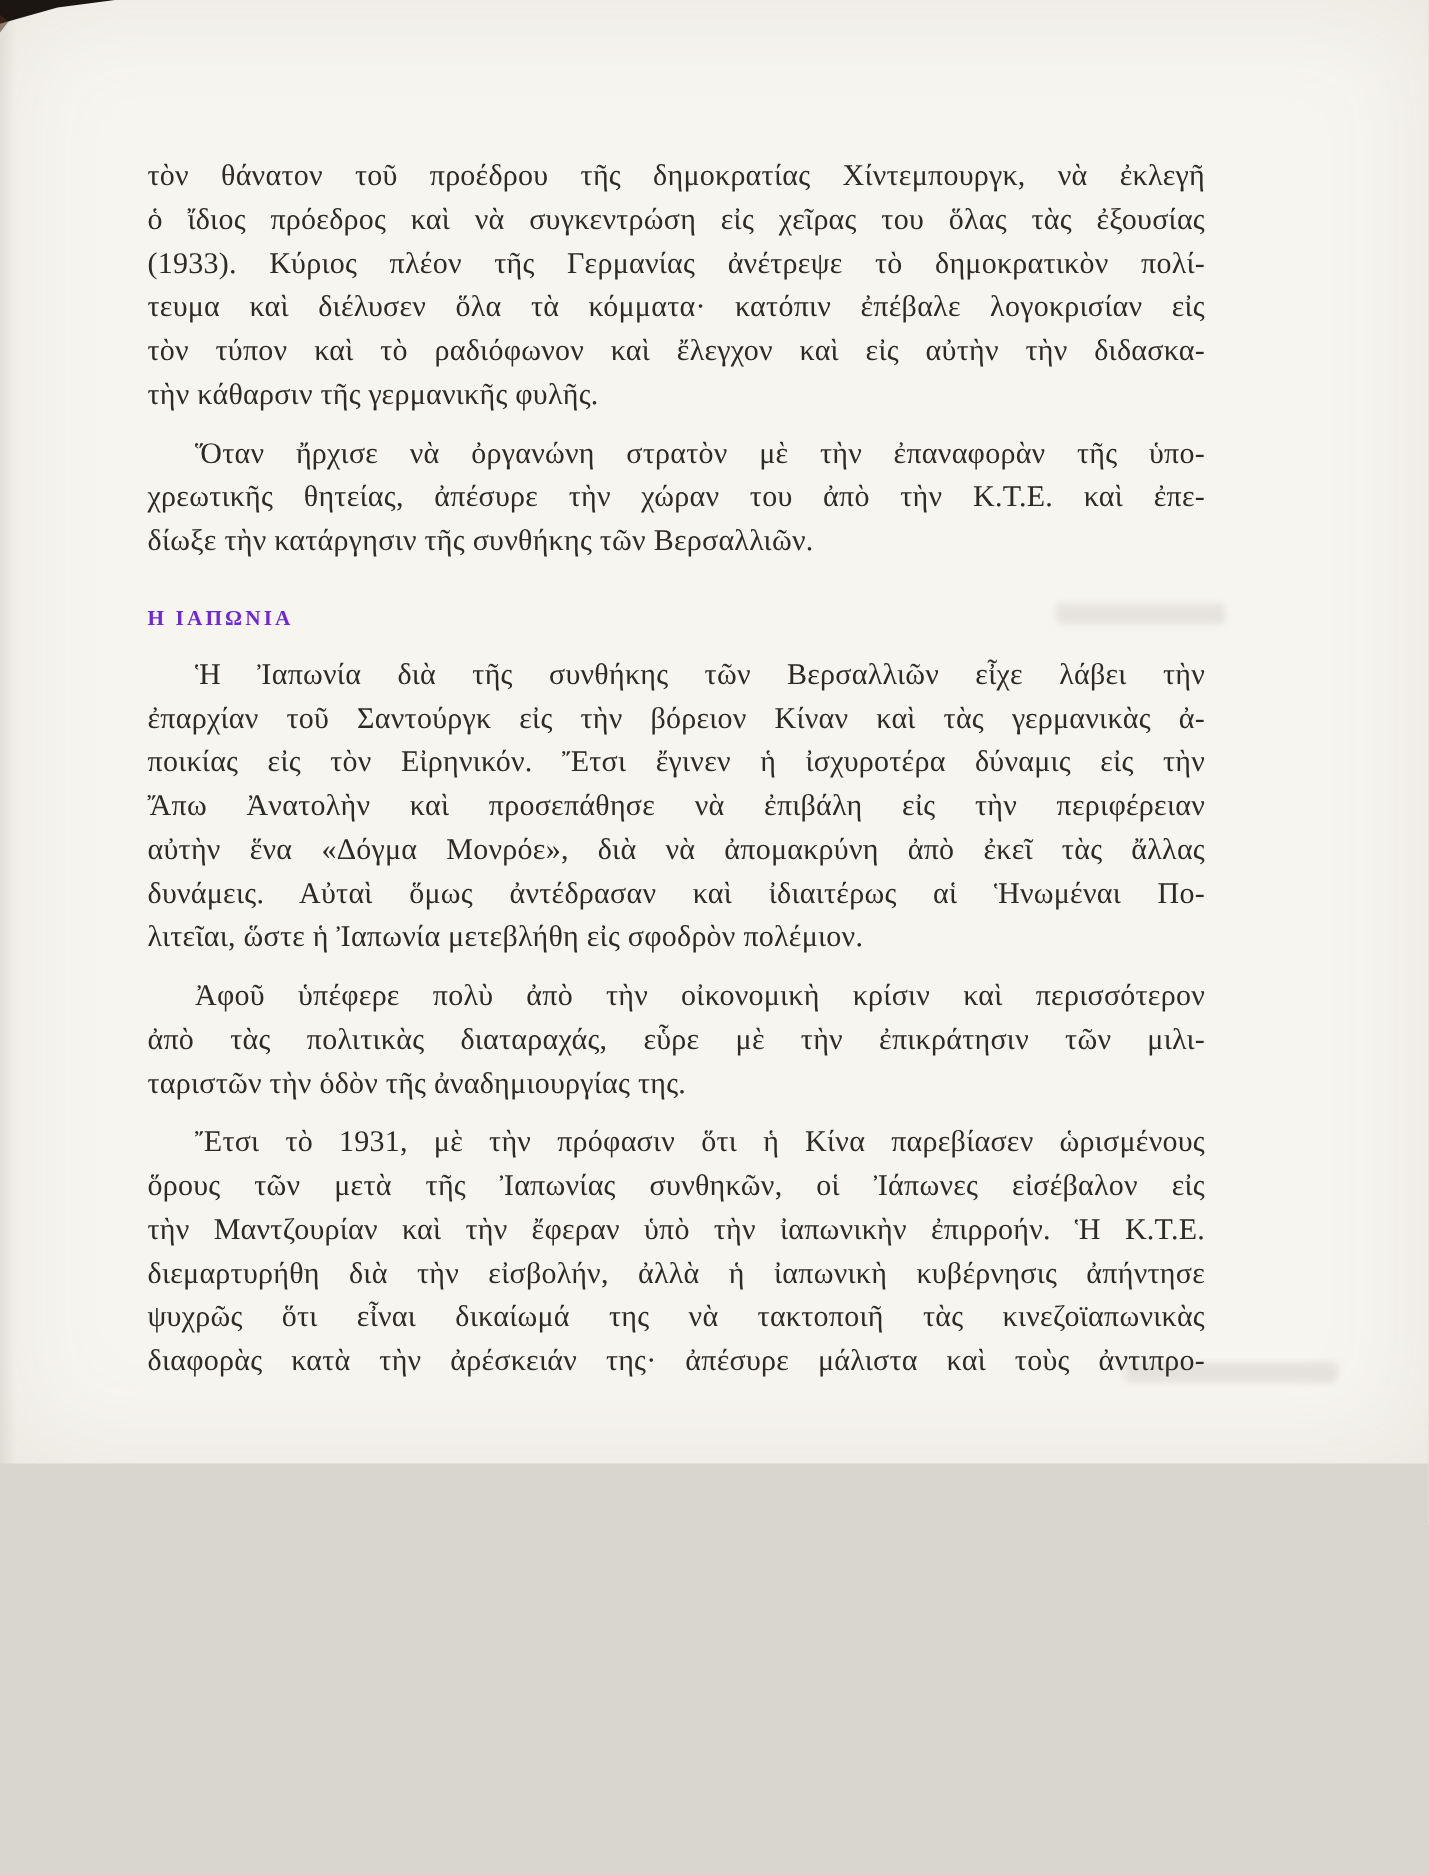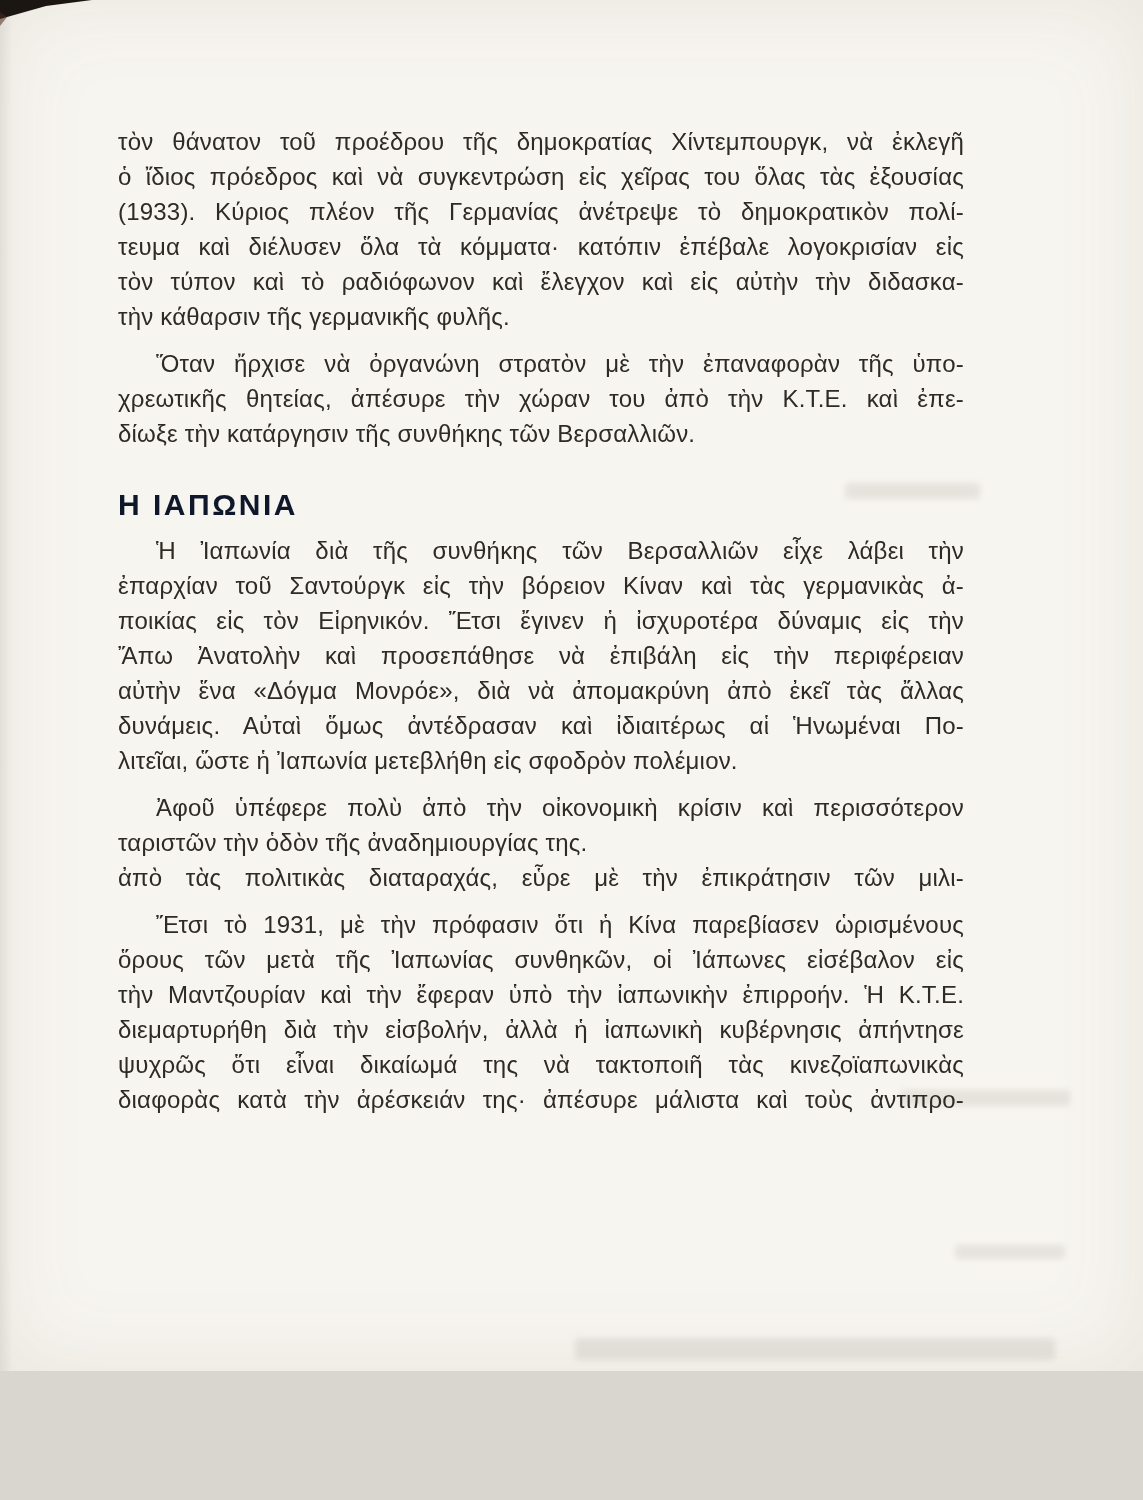--- a/index.html
+++ b/index.html
@@ -1,37 +1,37 @@
 <!DOCTYPE html>
 <html><head>
 <meta charset="utf-8">
 <style>
   html,body{margin:0;padding:0;background:#d9d6d0;}
   .page{
-    position:relative;width:1143px;height:1371px;overflow:hidden;
+    position:relative;width:1143px;height:1171px;overflow:hidden;
     background:#f7f5f0;
     box-shadow:inset 0 0 90px rgba(110,95,70,0.10);
-    font-family:Liberation Sans, sans-serif;
+    font-family:Liberation Serif, serif;
     color:#2e2a24;
   }
   .edge-shade{position:absolute;left:0;top:0;width:16px;height:100%;
     background:linear-gradient(90deg,rgba(60,50,40,0.08),rgba(60,50,40,0) 80%);}
   .corner{position:absolute;top:0;left:0;}
   .ghost{position:absolute;background:rgba(105,100,88,0.12);filter:blur(3px);border-radius:4px;}
   .text-col{position:absolute;left:118px;top:124px;width:846px;}
   .para{margin:0;}
   .ln{
     font-size:24px;line-height:35px;letter-spacing:0.2px;
     text-align:justify;text-align-last:justify;
   }
   .ln.last{text-align:center;text-align-last:left;}
   .ln.ind{text-indent:38px;margin-top:12px;}
   .heading{
-    font-size:30px;line-height:33px;font-weight:bold;
-    letter-spacing:2.5px;margin:37px 0 9px 0;color:#0f172a;
+    font-size:17px;line-height:33px;font-weight:bold;
+    letter-spacing:2.5px;margin:27px 0 9px 0;color:#6d28d9;
   }
   .pagenum{
     position:absolute;left:900px;top:1408px;
     font-size:32px;font-weight:bold;letter-spacing:1.5px;color:#6d28d9;
   }
 </style>
 </head>
 <body>
 
 <div class="page">
@@ -72,22 +72,22 @@
       <div class="ln">ἐπαρχίαν τοῦ Σαντούργκ εἰς τὴν βόρειον Κίναν καὶ τὰς γερμανικὰς ἀ-</div>
       <div class="ln">ποικίας εἰς τὸν Εἰρηνικόν. Ἔτσι ἔγινεν ἡ ἰσχυροτέρα δύναμις εἰς τὴν</div>
       <div class="ln">Ἄπω Ἀνατολὴν καὶ προσεπάθησε νὰ ἐπιβάλη εἰς τὴν περιφέρειαν</div>
       <div class="ln">αὐτὴν ἕνα «Δόγμα Μονρόε», διὰ νὰ ἀπομακρύνη ἀπὸ ἐκεῖ τὰς ἄλλας</div>
       <div class="ln">δυνάμεις. Αὐταὶ ὅμως ἀντέδρασαν καὶ ἰδιαιτέρως αἱ Ἡνωμέναι Πο-</div>
       <div class="ln last">λιτεῖαι, ὥστε ἡ Ἰαπωνία μετεβλήθη εἰς σφοδρὸν πολέμιον.</div>
     </div>
 
     <div class="para">
       <div class="ln ind">Ἀφοῦ ὑπέφερε πολὺ ἀπὸ τὴν οἰκονομικὴ κρίσιν καὶ περισσότερον</div>
+      <div class="ln">ἀπὸ τὰς πολιτικὰς διαταραχάς, εὗρε μὲ τὴν ἐπικράτησιν τῶν μιλι-</div>
       <div class="ln last">ταριστῶν τὴν ὁδὸν τῆς ἀναδημιουργίας της.</div>
-      <div class="ln">ἀπὸ τὰς πολιτικὰς διαταραχάς, εὗρε μὲ τὴν ἐπικράτησιν τῶν μιλι-</div>
     </div>
 
     <div class="para">
       <div class="ln ind">Ἔτσι τὸ 1931, μὲ τὴν πρόφασιν ὅτι ἡ Κίνα παρεβίασεν ὡρισμένους</div>
       <div class="ln">ὅρους τῶν μετὰ τῆς Ἰαπωνίας συνθηκῶν, οἱ Ἰάπωνες εἰσέβαλον εἰς</div>
       <div class="ln">τὴν Μαντζουρίαν καὶ τὴν ἔφεραν ὑπὸ τὴν ἰαπωνικὴν ἐπιρροήν. Ἡ Κ.Τ.Ε.</div>
       <div class="ln">διεμαρτυρήθη διὰ τὴν εἰσβολήν, ἀλλὰ ἡ ἰαπωνικὴ κυβέρνησις ἀπήντησε</div>
       <div class="ln">ψυχρῶς ὅτι εἶναι δικαίωμά της νὰ τακτοποιῆ τὰς κινεζοϊαπωνικὰς</div>
       <div class="ln">διαφορὰς κατὰ τὴν ἀρέσκειάν της· ἀπέσυρε μάλιστα καὶ τοὺς ἀντιπρο-</div>
 

